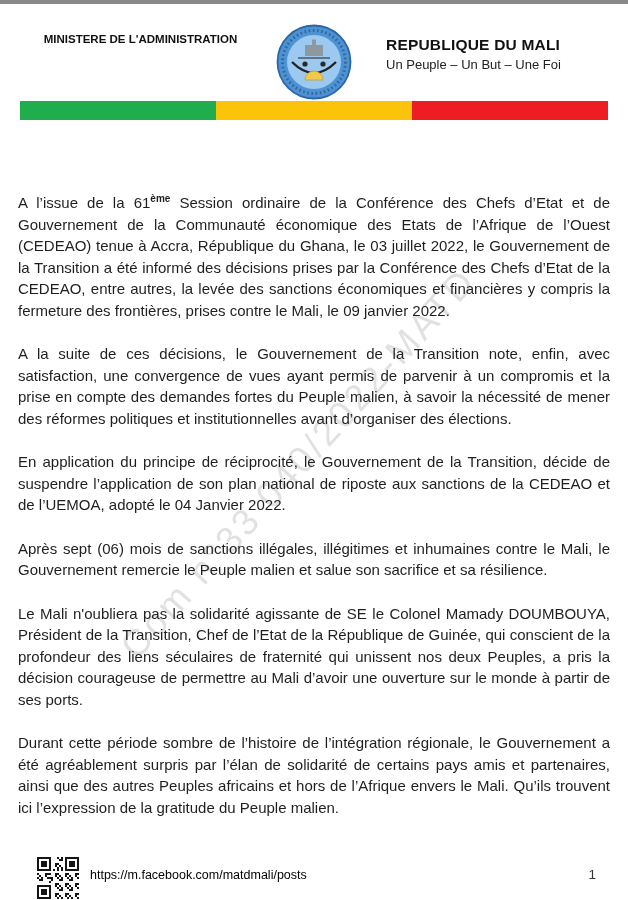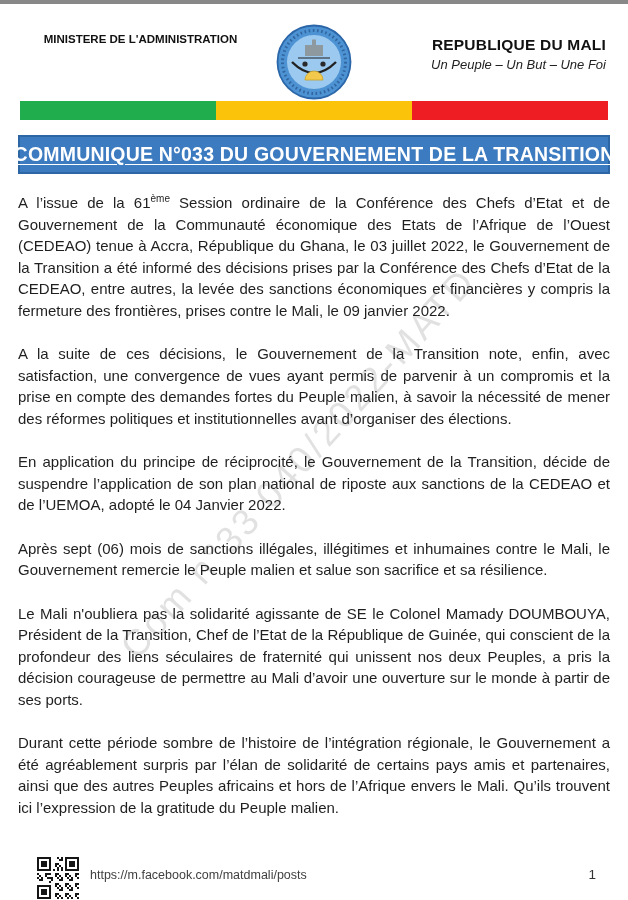--- a/index.html
+++ b/index.html
@@ -8,23 +8,23 @@
     background:#ffffff;overflow:hidden;
     font-family:"Liberation Sans","DejaVu Sans",sans-serif;color:#1f1f1f;
   }
   
   .header{position:absolute;top:0;left:0;width:100%;height:96px;}
   .ministry{
     position:absolute;left:28px;top:27px;width:225px;text-align:center;
     font-weight:bold;font-size:11.5px;line-height:16px;color:#111;
   }
   .emblem{position:absolute;left:276px;top:20px;width:76px;height:76px;}
-  .republic{position:absolute;right:22px;top:32px;width:220px;text-align:right;}
+  .republic{position:absolute;right:22px;top:32px;width:220px;text-align:left;}
   .republic .rep-title{font-weight:bold;font-size:15.5px;color:#111;letter-spacing:.2px;}
-  .republic .rep-motto{font-size:13px;margin-top:3px;color:#222;font-style:italic;}
+  .republic .rep-motto{font-size:13px;margin-top:3px;color:#222;}
   
   .flagbar{position:absolute;left:20px;top:97px;width:588px;height:19px;display:flex;}
   .flagbar .seg{flex:1;}
   .seg-green{background:var(--flag-green);}
   .seg-yellow{background:var(--flag-yellow);}
   .seg-red{background:var(--flag-red);}
   
   .banner{
     position:absolute;left:18px;top:131px;width:592px;height:39px;
     background:var(--banner-bg);border:2px solid #2d66a4;box-sizing:border-box;
@@ -33,38 +33,38 @@
   .banner span{
     color:#fff;font-weight:bold;font-size:19.5px;letter-spacing:.2px;
     text-decoration:underline;text-underline-offset:3px;white-space:nowrap;
   }
   
   .body-text{
     position:absolute;left:18px;top:188px;width:592px;
     font-size:15px;line-height:21.5px;text-align:justify;
   }
   .body-text p{margin:0 0 22px 0;}
-  .body-text sup{font-size:10px;line-height:0;}
+  .body-text sup{font-size:10px;line-height:0;font-weight:bold;}
   
   .watermark{
     position:absolute;left:128px;top:628px;width:560px;
     transform:rotate(-48deg);transform-origin:0 50%;
     font-size:37px;letter-spacing:3px;color:rgba(70,70,70,0.16);
     white-space:nowrap;pointer-events:none;
   }
   
   .qr{
     position:absolute;left:36px;top:852px;
     display:grid;grid-template-columns:repeat(21,2px);grid-auto-rows:2px;
     background:#fff;padding:1px;
   }
   .qr i{display:block;}
   .qr i.m{background:#151515;}
   .footer-link{
-    position:absolute;left:90px;top:864px;font-size:12.5px;color:#404040;
+    position:absolute;left:90px;top:864px;font-size:12.5px;color:#000000;
     text-decoration:none;
   }
   .page-number{position:absolute;right:32px;top:863px;font-size:13.5px;color:#333;}
 </style>
 </head>
 <body>
 
 <div class="page" style="--flag-green: #1fad4e; --flag-yellow: #fcc30b; --flag-red: #ee1c23; --banner-bg: #3c7bc0;">
 
   <div class="header">
@@ -92,23 +92,20 @@
       <div class="rep-motto">Un Peuple – Un But – Une Foi</div>
     </div>
   </div>
 
   <div class="flagbar">
     <div class="seg seg-green"></div>
     <div class="seg seg-yellow"></div>
     <div class="seg seg-red"></div>
   </div>
 
-  <div class="banner">
-    <span>COMMUNIQUE N°033 DU GOUVERNEMENT DE LA TRANSITION</span>
-  </div>
 
   <div class="watermark">Com n°33 040/2022-MATD</div>
 
   <div class="body-text">
     <p><span>A l’issue de la 61</span><sup>ème</sup><span> Session ordinaire de la Conférence des Chefs d’Etat et de Gouvernement de la Communauté économique des Etats de l’Afrique de l’Ouest (CEDEAO) tenue à Accra, République du Ghana, le 03 juillet 2022, le Gouvernement de la Transition a été informé des décisions prises par la Conférence des Chefs d’Etat de la CEDEAO, entre autres, la levée des sanctions économiques et financières y compris la fermeture des frontières, prises contre le Mali, le 09 janvier 2022.</span></p>
     <p>A la suite de ces décisions, le Gouvernement de la Transition note, enfin, avec satisfaction, une convergence de vues ayant permis de parvenir à un compromis et la prise en compte des demandes fortes du Peuple malien, à savoir la nécessité de mener des réformes politiques et institutionnelles avant d’organiser des élections.</p>
     <p>En application du principe de réciprocité, le Gouvernement de la Transition, décide de suspendre l’application de son plan national de riposte aux sanctions de la CEDEAO et de l’UEMOA, adopté le 04 Janvier 2022.</p>
     <p>Après sept (06) mois de sanctions illégales, illégitimes et inhumaines contre le Mali, le Gouvernement remercie le Peuple malien et salue son sacrifice et sa résilience.</p>
     <p>Le Mali n'oubliera pas la solidarité agissante de SE le Colonel Mamady DOUMBOUYA, Président de la Transition, Chef de l’Etat de la République de Guinée, qui conscient de la profondeur des liens séculaires de fraternité qui unissent nos deux Peuples, a pris la décision courageuse de permettre au Mali d’avoir une ouverture sur le monde à partir de ses ports.</p>
     <p>Durant cette période sombre de l’histoire de l’intégration régionale, le Gouvernement a été agréablement surpris par l’élan de solidarité de certains pays amis et partenaires, ainsi que des autres Peuples africains et hors de l’Afrique envers le Mali. Qu’ils trouvent ici l’expression de la gratitude du Peuple malien.</p>

